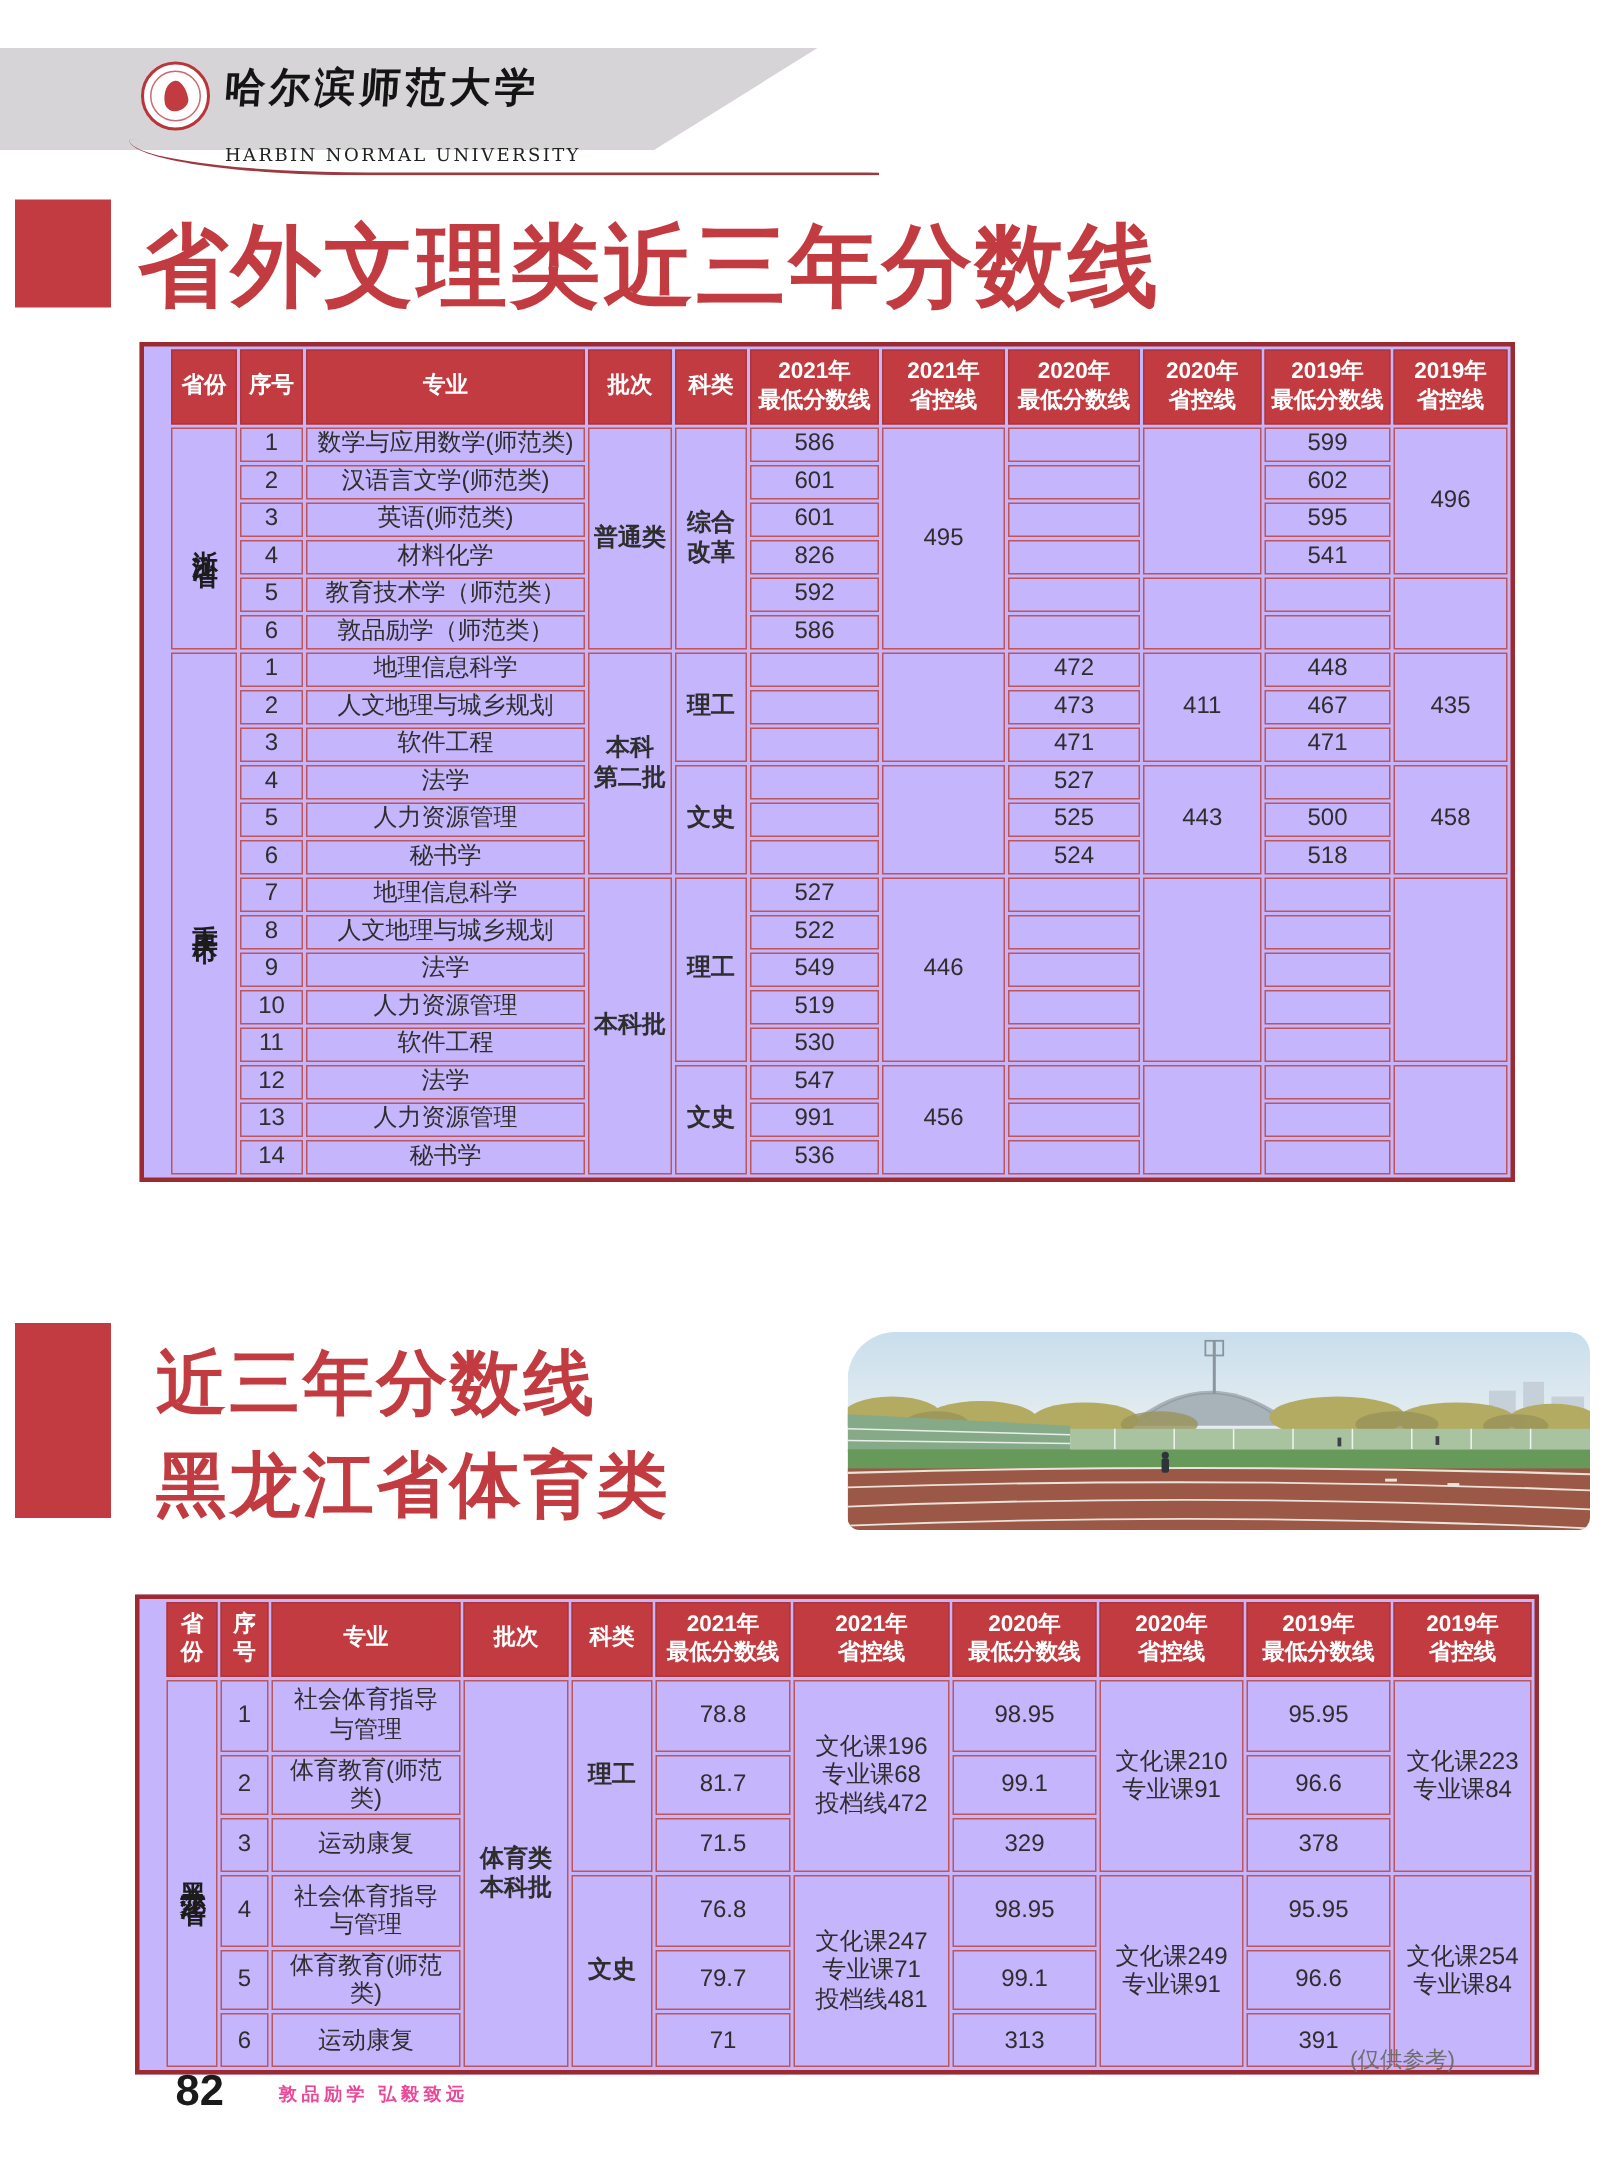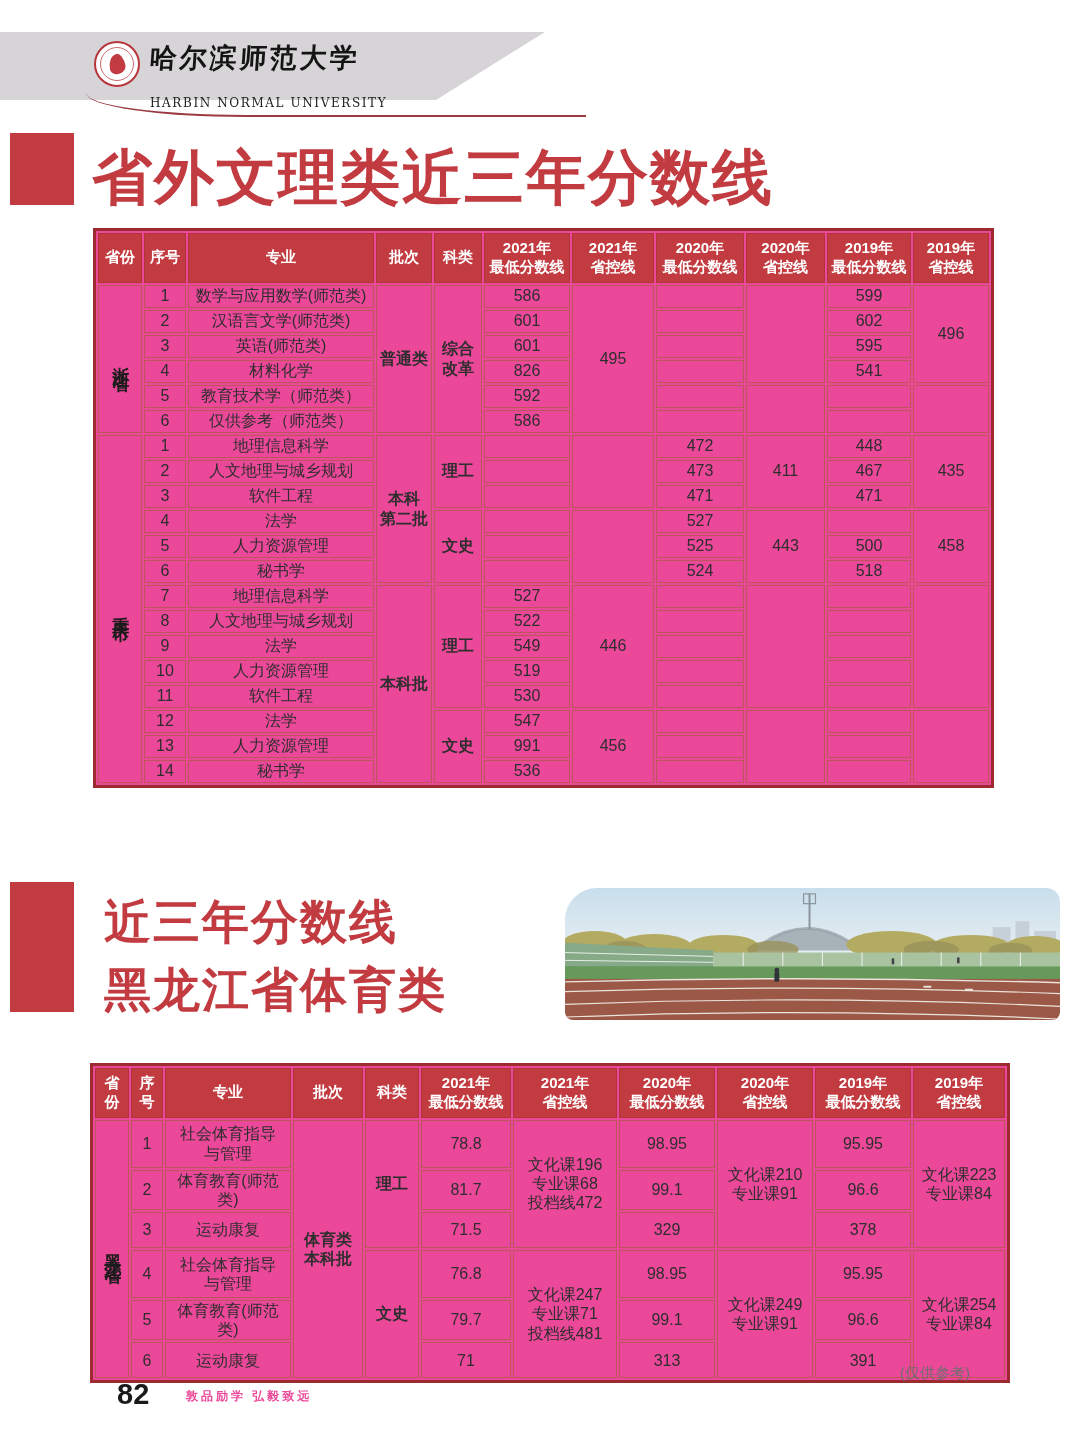--- a/index.html
+++ b/index.html
@@ -24,22 +24,22 @@
         letter-spacing:1.6px;margin-top:20px;}
 
   
   .redblock{position:absolute;background:#c23b40;}
   .sec-title{position:absolute;color:#c23b40;font-weight:900;letter-spacing:2px;
         font-family:"Liberation Sans","DejaVu Sans",sans-serif;}
   #title1{left:92px;top:138px;font-size:60px;}
   #title2{left:104px;top:888px;font-size:47px;line-height:1.45;}
 
   
-  .t{border-collapse:separate;border-spacing:2px;background:#ec4899;border:3px solid #9c2a2f;
-     table-layout:fixed;}
+  .t{border-collapse:separate;border-spacing:2px;background:#c4b5fd;border:3px solid #9c2a2f;
+     table-layout:fixed;padding-left:16px;}
   .t th{background:#c23b40;color:#ffffff;font-weight:bold;font-size:15px;line-height:1.25;
      white-space:pre-line;border:1px solid #b03439;padding:5px 1px;}
   .t td{border:1px solid #bd565a;text-align:center;vertical-align:middle;font-size:16px;
      color:#2e2e2e;padding:0 2px;white-space:pre-line;overflow:hidden;line-height:1.2;}
   #table1 td{height:21px;}
   .batch,.cat{font-weight:bold;font-size:16px;color:#1c1c1c;}
   .vert{writing-mode:vertical-rl;text-orientation:upright;letter-spacing:4px;font-weight:bold;
      font-size:17px;color:#1c1c1c;margin:0 auto;}
   .ctlmulti{font-size:15px;line-height:1.55;}
   .h-tall{height:46px;}
@@ -150,21 +150,21 @@
         <td>5</td>
         <td>教育技术学（师范类）</td>
         <td>592</td>
         <td></td>
         <td rowspan="2"></td>
         <td></td>
         <td rowspan="2"></td>
       </tr>
       <tr>
         <td>6</td>
-        <td>仅供参考（师范类）</td>
+        <td>敦品励学（师范类）</td>
         <td>586</td>
         <td></td>
         <td></td>
       </tr>
 
       <tr>
         <td rowspan="14"><div class="vert">重庆市</div></td>
         <td>1</td>
         <td>地理信息科学</td>
         <td rowspan="6" class="batch">本科

